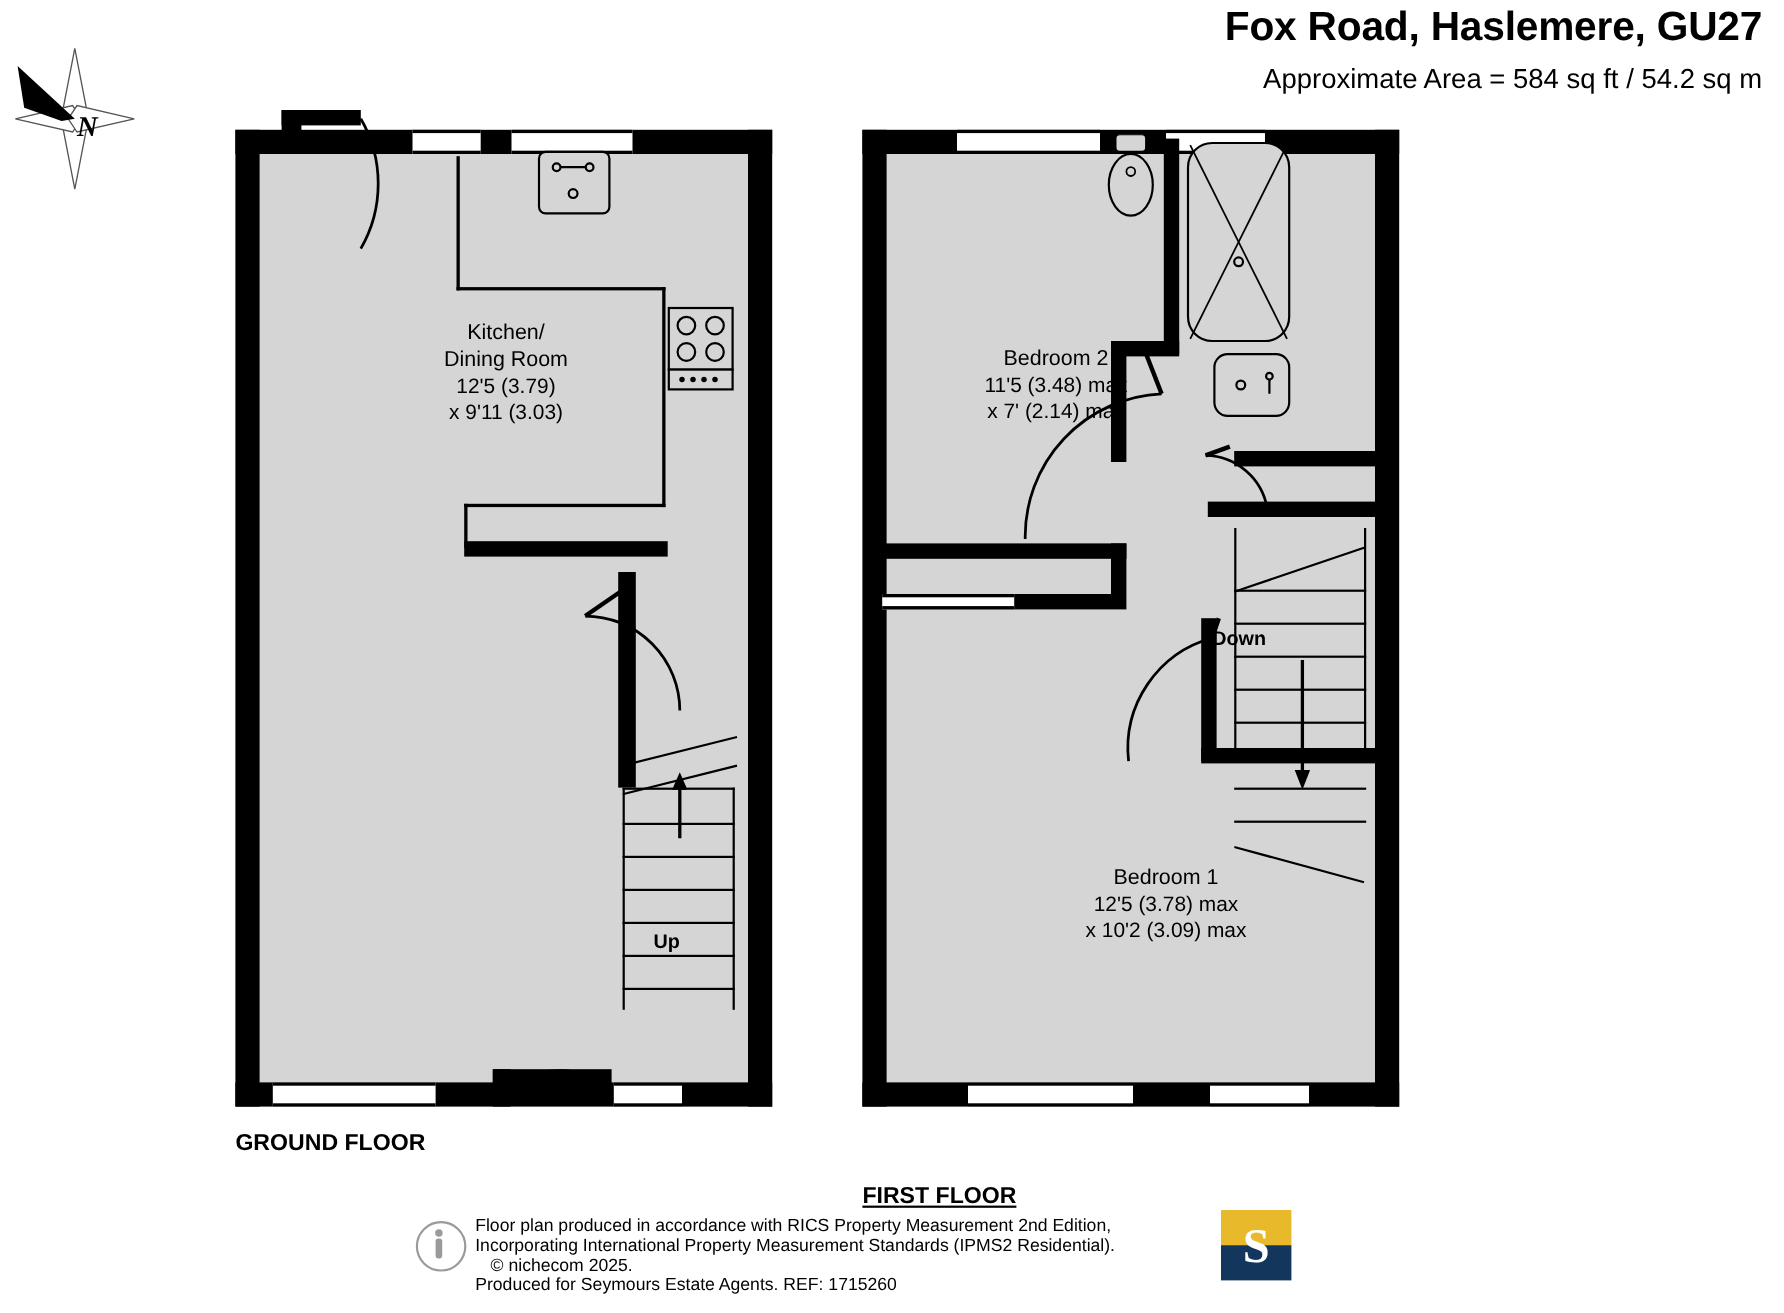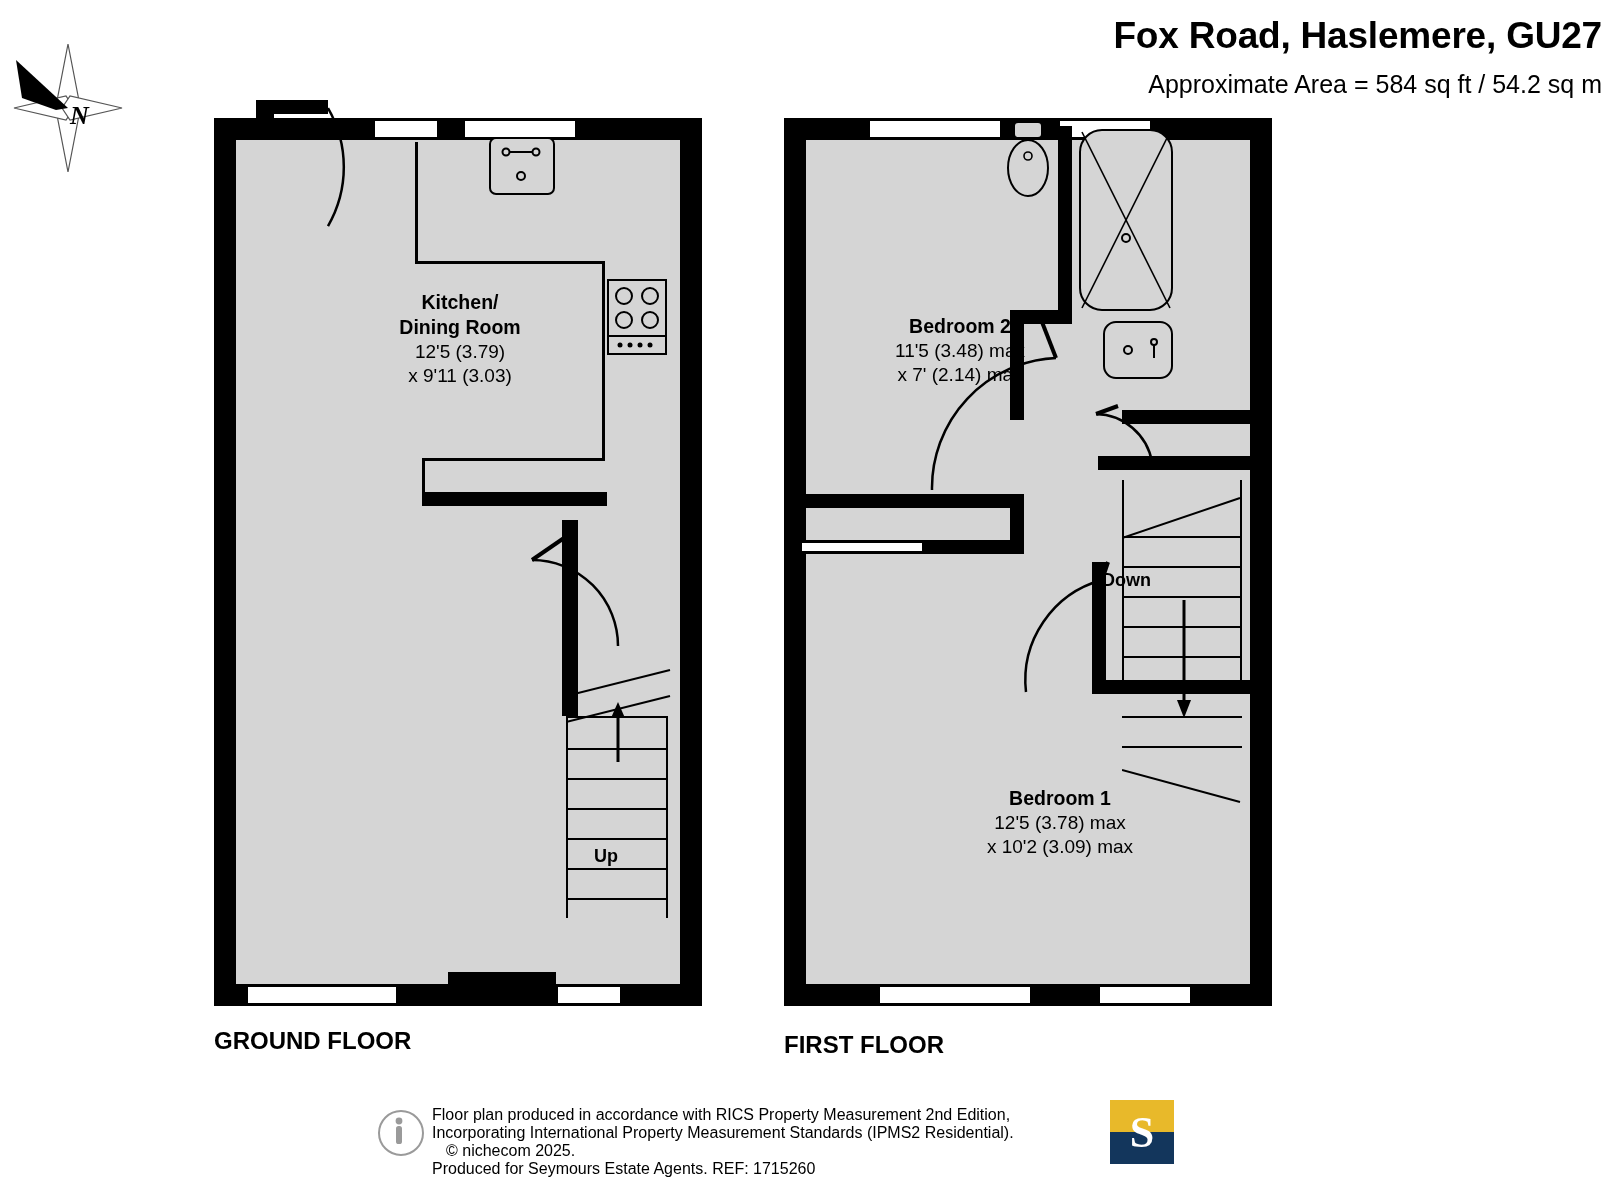--- a/index.html
+++ b/index.html
@@ -22,21 +22,21 @@
     right: 20px;
     top: 0px;
     text-align: right;
     width: 900px;
   }
   #title {
     font-size: 37px;
     font-weight: bold;
     letter-spacing: -0.2px;
     line-height: 1.1;
-    margin-top: 16px;
+    margin-top: 4px;
   }
   #area {
     font-size: 25px;
     margin-top: 12px;
     line-height: 1.2;
   }
   #disclaimer {
     font-size: 16px;
     margin-top: 10px;
   }
@@ -80,35 +80,35 @@
 
   
   .room-label {
     position: absolute;
     text-align: center;
     font-size: 19px;
     line-height: 1.28;
     white-space: nowrap;
   }
   .room-label .nm {
-    font-weight: bold;
+    font-weight: normal;
     font-size: 19.5px;
     display: block;
   }
   .room-label .d1, .room-label .d2 { display: block; }
 
   .small-label {
     position: absolute;
     font-size: 18px;
     font-weight: bold;
   }
 
   .floor-title {
     position: absolute;
-    font-size: 24px;
+    font-size: 21px;
     font-weight: bold;
   }
 
   
   .stair-line {
     position: absolute;
     background: #000;
     height: 2px;
   }
   #footer-icon {
@@ -362,21 +362,21 @@
   <div class="room-label" style="left:160px; top:686px; width:260px;">
     <span class="nm">Bedroom 1</span>
     <span class="d1">12'5 (3.78) max</span>
     <span class="d2">x 10'2 (3.09) max</span>
   </div>
 
   <div class="small-label" style="left:332px; top:470px;">Down</div>
 </div>
 
 <div class="floor-title" style="left:214px; top:1027px;">GROUND FLOOR</div>
-<div class="floor-title" style="left:784px; top:1031px;">FIRST FLOOR</div>
+<div class="floor-title" style="left:784px; top:1076px;text-decoration:underline;">FIRST FLOOR</div>
 
 <div id="footer-icon">
   <svg width="38" height="38" viewBox="0 0 38 38">
     <circle cx="19" cy="9" r="3.4" fill="#9a9a9a"></circle>
     <rect x="16" y="14" width="6" height="18" rx="2.6" fill="#9a9a9a"></rect>
   </svg>
 </div>
 <div id="footer-text">
   <div>Floor plan produced in accordance with RICS Property Measurement 2nd Edition,</div>
   <div>

